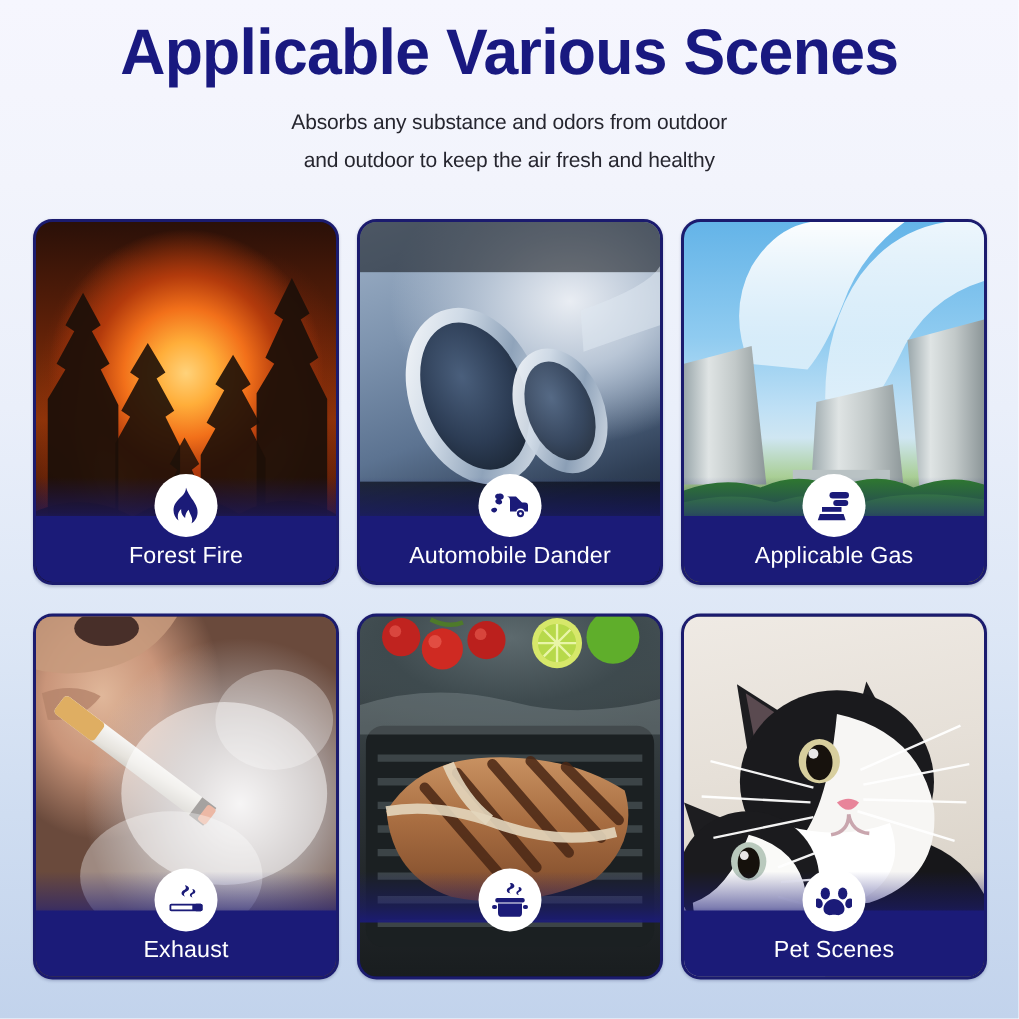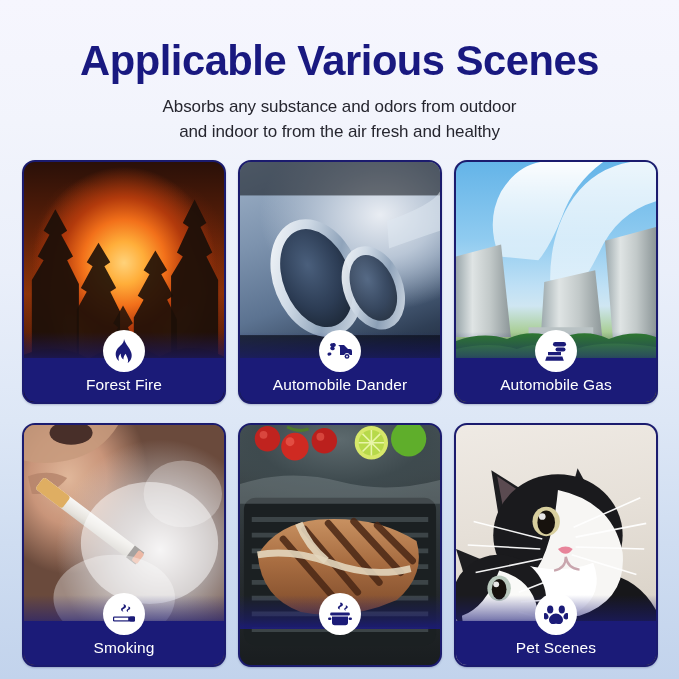--- a/index.html
+++ b/index.html
@@ -4,28 +4,28 @@
 <style>
   html,body{margin:0;padding:0;}
   body{
     width:679px;height:679px;overflow:hidden;
     font-family:"Liberation Sans","DejaVu Sans",sans-serif;
     background:linear-gradient(180deg,#f6f6fe 0%,#f2f4fc 18%,#eaeffa 40%,#dde7f6 62%,#cfddf1 80%,#c2d3ec 100%);
   }
   .page{position:relative;width:679px;height:679px;box-sizing:border-box;}
 
   
-  .header{padding-top:22px;text-align:center;margin-top:14px;}
+  .header{padding-top:11px;text-align:center;}
   .title{
     font-size:43px;line-height:48px;font-weight:bold;color:#191980;
     letter-spacing:-0.5px;transform:scaleX(0.97);font-stretch:condensed;
     margin:0;
   }
   .subtitle{
-    margin:10px 0 0 0;font-size:17px;line-height:25px;color:#26262f;
+    margin:10px 0 0 0;font-size:14px;line-height:25px;color:#26262f;
     font-weight:400;letter-spacing:-0.1px;
   }
 
   
   .grid{
     position:absolute;left:22px;top:146px;
     width:524px;
     display:grid;grid-template-columns:repeat(3,204px);
     grid-template-rows:244px 244px;
     column-gap:12px;row-gap:19px;
@@ -115,21 +115,21 @@
 </style>
 </head>
 <body>
 
 <div class="page">
 
   <div class="header">
     <h1 class="title">Applicable Various Scenes</h1>
     <p class="subtitle">
       <span>Absorbs any substance and odors from outdoor</span><br>
-      <span>and indoor to from the air fresh and healthy</span>
+      <span>and outdoor to keep the air fresh and healthy</span>
     </p>
   </div>
 
   <div class="grid">
 
     <div class="card">
       <div class="photo">
         <div class="fire-bg"></div>
         <svg class="art" viewBox="0 0 204 244" preserveAspectRatio="none">
           <g fill="#1d1008">
@@ -234,21 +234,21 @@
         <svg width="24" height="22" viewBox="0 0 24 22">
           <g fill="#1b1b78">
             <rect x="9" y="2" width="13" height="4.4" rx="2.2"></rect>
             <rect x="11.5" y="7.4" width="10" height="4" rx="2"></rect>
             <path d="M4 12h13v3.2H4z"></path>
             <path d="M2.6 16.6h15.8l1.4 4.2H1.2z"></path>
           </g>
         </svg>
       </div>
       <div class="banner">
-        <span class="banner-label">Automobile Gas</span>
+        <span class="banner-label">Applicable Gas</span>
       </div>
     </div>
 
     <div class="card">
       <div class="photo">
         <div class="smk-bg"></div>
         <svg class="art" viewBox="0 0 204 244" preserveAspectRatio="none">
           <defs>
             <linearGradient id="cig" x1="0" y1="0" x2="1" y2="1">
               <stop offset="0" stop-color="#ffffff"></stop>
@@ -276,21 +276,21 @@
           <g fill="#1b1b78">
             <rect x="1" y="13.5" width="22" height="5" rx="1.2"></rect>
             <rect x="17.6" y="13.5" width="5.4" height="5" rx="1.2" fill="#1b1b78"></rect>
             <rect x="2.2" y="14.7" width="14" height="2.6" fill="#ffffff"></rect>
             <path d="M11.8 1.2c2 .6 2.7 2 1.9 3.2-.6.9-2 1.1-2.7 1.9-.6.7-.4 1.6.5 2.4-1.9-.4-2.9-1.6-2.3-3 .4-1 1.8-1.3 2.4-2 .5-.6.4-1.5-.3-2.2l.5-.3Z"></path>
             <path d="M16.6 3.6c1.5.5 2 1.6 1.4 2.5-.5.7-1.6.8-2 1.4-.4.5-.2 1.2.4 1.8-1.4-.3-2.1-1.2-1.7-2.2.3-.8 1.3-1 1.7-1.5.4-.5.3-1.1-.2-1.7l.4-.3Z"></path>
           </g>
         </svg>
       </div>
       <div class="banner">
-        <span class="banner-label">Smoking</span>
+        <span class="banner-label">Exhaust</span>
       </div>
     </div>
 
     <div class="card">
       <div class="photo">
         <div class="kit-bg"></div>
         <svg class="art" viewBox="0 0 204 244" preserveAspectRatio="none">
           <defs>
             <linearGradient id="meat" x1="0" y1="0" x2="0" y2="1">
               <stop offset="0" stop-color="#c89161"></stop>

